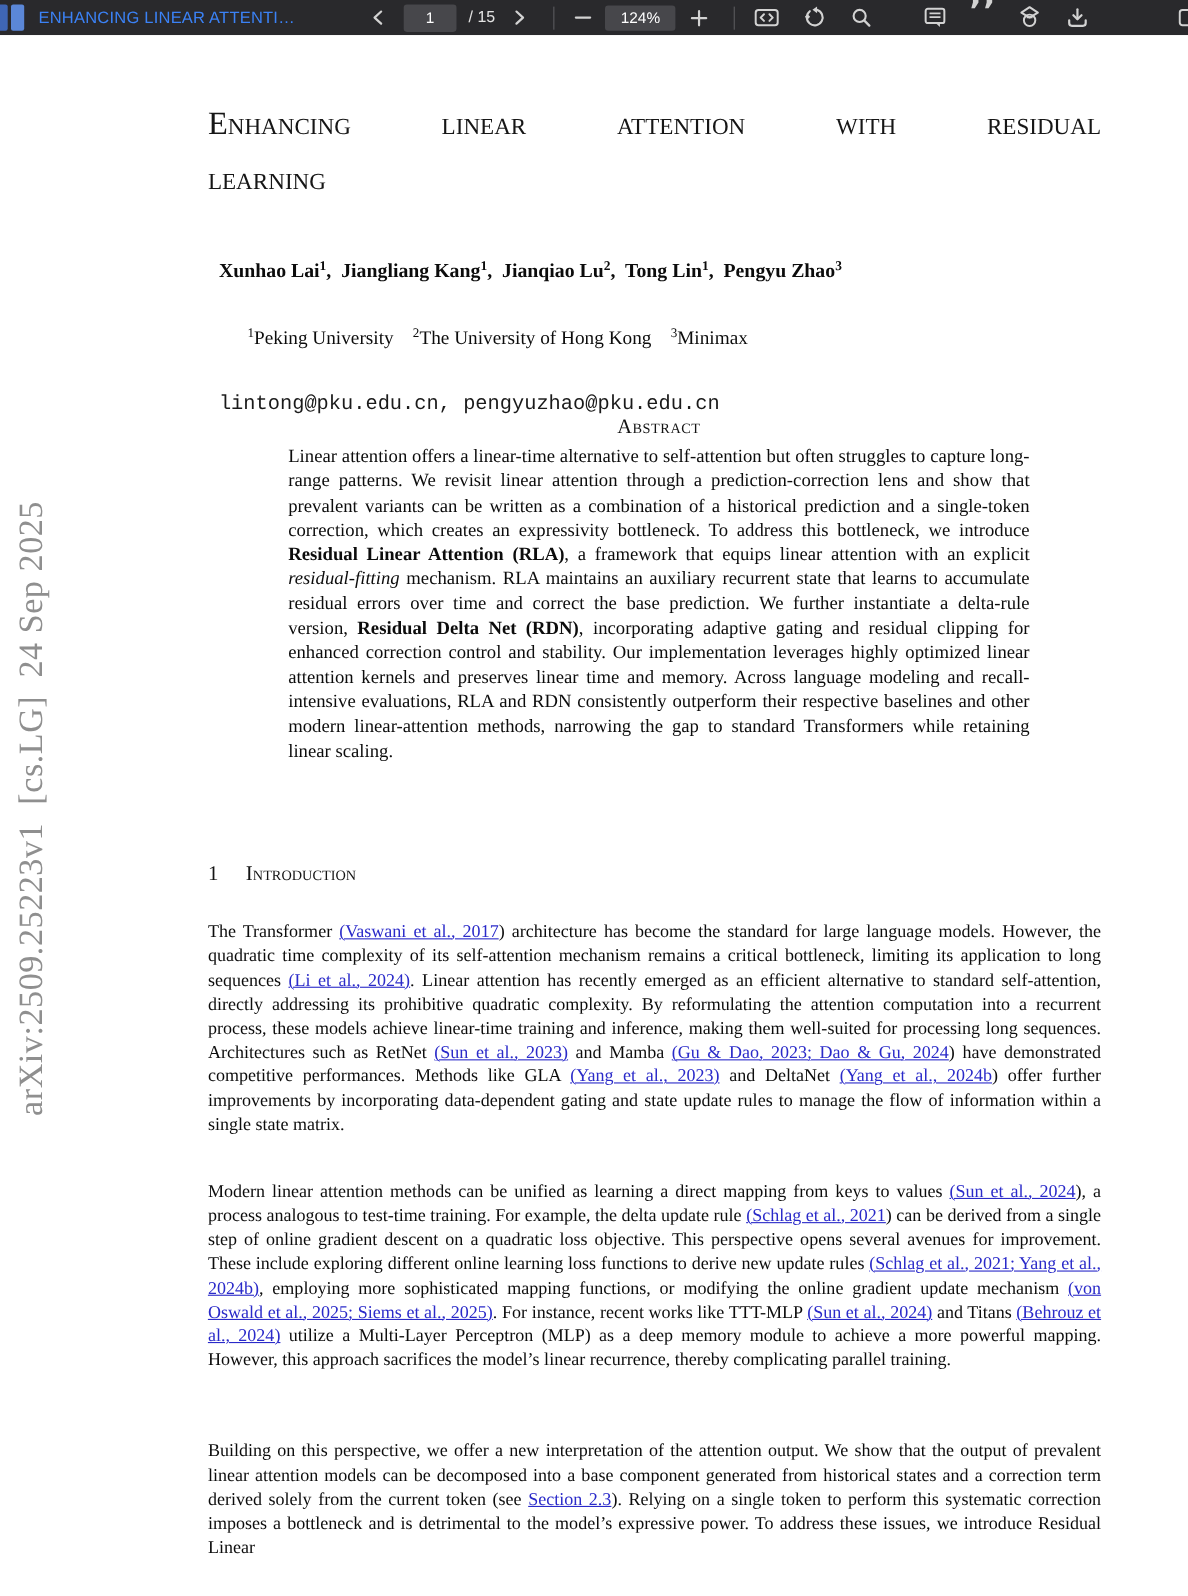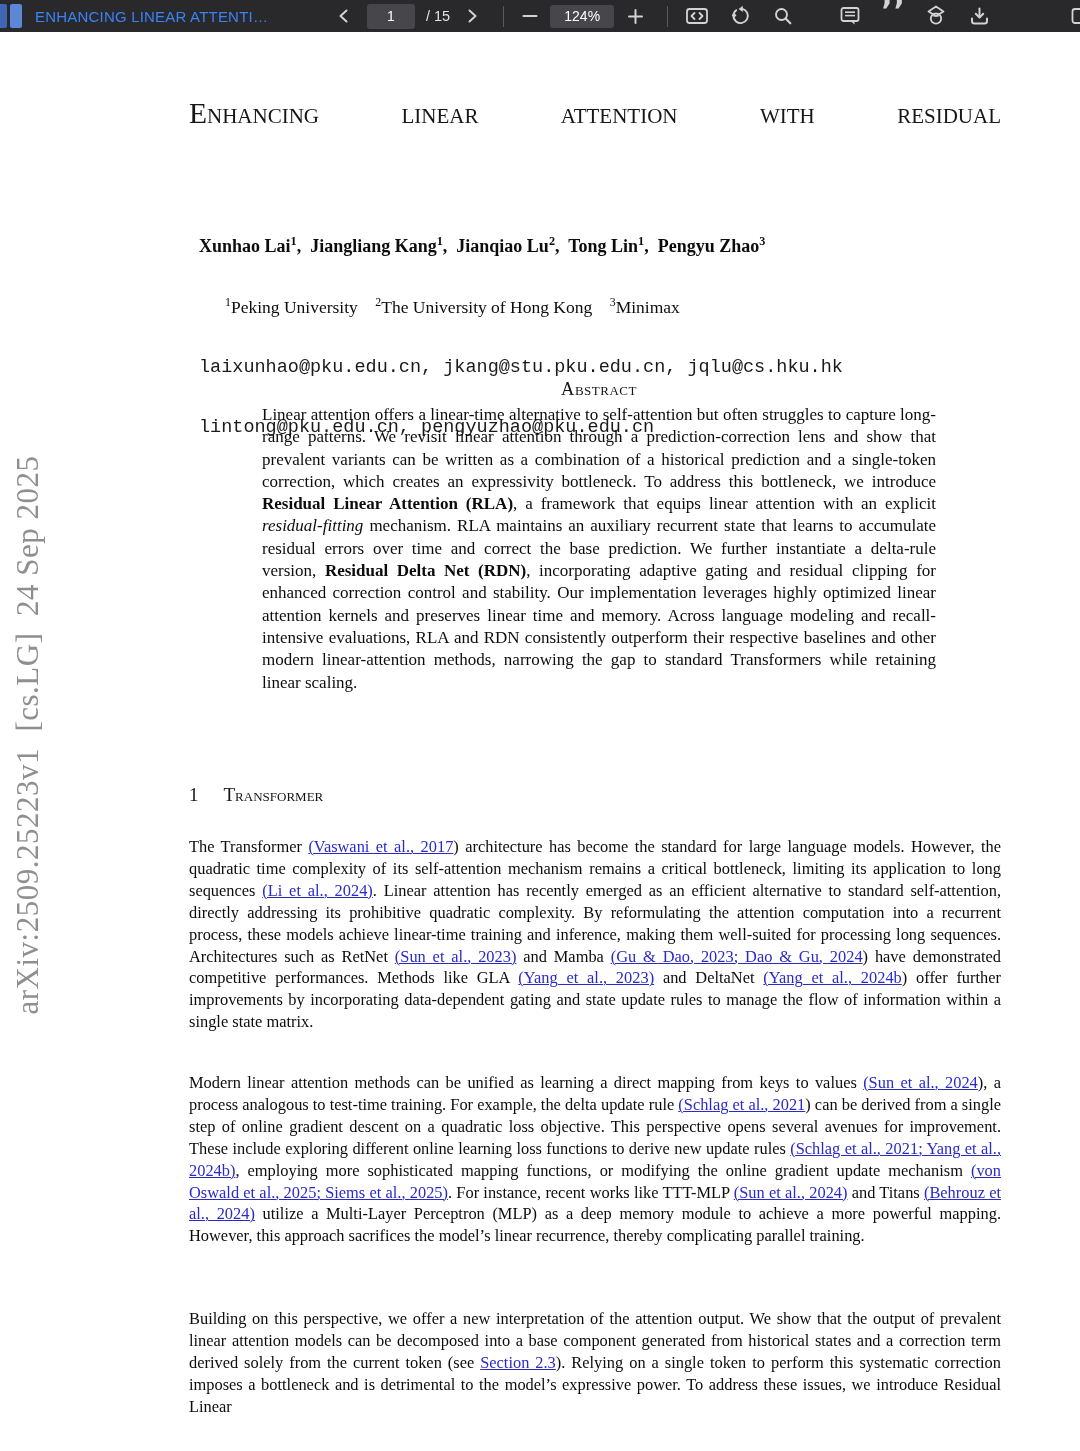--- a/index.html
+++ b/index.html
@@ -152,34 +152,34 @@
 </div>
 
 <div class="page">
 
   <div class="watermark">arXiv:2509.25223v1  [cs.LG]  24 Sep 2025</div>
 
   <div class="doc">
 
     <div class="title">
       <div class="title-l1">Enhancing linear attention with residual</div>
+      <div>learning</div>
     </div>
 
     <div class="author-block">
       <div class="authors"><span class="bold">Xunhao Lai</span><sup>1</sup><span class="bold">,  </span><span class="bold">Jiangliang Kang</span><sup>1</sup><span class="bold">,  </span><span class="bold">Jianqiao Lu</span><sup>2</sup><span class="bold">,  </span><span class="bold">Tong Lin</span><sup>1</sup><span class="bold">,  </span><span class="bold">Pengyu Zhao</span><sup>3</sup></div>
       <div class="affils"><sup>1</sup><span>Peking University    </span><sup>2</sup><span>The University of Hong Kong    </span><sup>3</sup><span>Minimax</span></div>
-      <div class="emails">laixunhao@pku.edu.cn, jkang@stu.pku.edu.cn, jqlu@cs.hku.hk</div>
       <div class="emails">lintong@pku.edu.cn, pengyuzhao@pku.edu.cn</div>
     </div>
 
     <div class="abs-head">Abstract</div>
     <div class="abs-body"><span>Linear attention offers a linear-time alternative to self-attention but often struggles to capture long-range patterns. We revisit linear attention through a prediction-correction lens and show that prevalent variants can be written as a combination of a historical prediction and a single-token correction, which creates an expressivity bottleneck. To address this bottleneck, we introduce </span><span class="bold">Residual Linear Attention (RLA)</span><span>, a framework that equips linear attention with an explicit </span><span class="italic">residual-fitting</span><span> mechanism. RLA maintains an auxiliary recurrent state that learns to accumulate residual errors over time and correct the base prediction. We further instantiate a delta-rule version, </span><span class="bold">Residual Delta Net (RDN)</span><span>, incorporating adaptive gating and residual clipping for enhanced correction control and stability. Our implementation leverages highly optimized linear attention kernels and preserves linear time and memory. Across language modeling and recall-intensive evaluations, RLA and RDN consistently outperform their respective baselines and other modern linear-attention methods, narrowing the gap to standard Transformers while retaining linear scaling.</span></div>
 
     <div class="sec-head">
-      <span>1</span><span class="sec-title">Transformer</span>
+      <span>1</span><span class="sec-title">Introduction</span>
     </div>
 
     <div class="para para1"><span>The Transformer </span><a class="lnk" href="#">(Vaswani et al., 2017</a><span>) architecture has become the standard for large language models. However, the quadratic time complexity of its self-attention mechanism remains a critical bottleneck, limiting its application to long sequences </span><a class="lnk" href="#">(Li et al., 2024)</a><span>. Linear attention has recently emerged as an efficient alternative to standard self-attention, directly addressing its prohibitive quadratic complexity. By reformulating the attention computation into a recurrent process, these models achieve linear-time training and inference, making them well-suited for processing long sequences. Architectures such as RetNet </span><a class="lnk" href="#">(Sun et al., 2023)</a><span> and Mamba </span><a class="lnk" href="#">(Gu &amp; Dao, 2023; Dao &amp; Gu, 2024</a><span>) have demonstrated competitive performances. Methods like GLA </span><a class="lnk" href="#">(Yang et al., 2023)</a><span> and DeltaNet </span><a class="lnk" href="#">(Yang et al., 2024b</a><span>) offer further improvements by incorporating data-dependent gating and state update rules to manage the flow of information within a single state matrix.</span></div>
     <div class="para para2"><span>Modern linear attention methods can be unified as learning a direct mapping from keys to values </span><a class="lnk" href="#">(Sun et al., 2024</a><span>), a process analogous to test-time training. For example, the delta update rule </span><a class="lnk" href="#">(Schlag et al., 2021</a><span>) can be derived from a single step of online gradient descent on a quadratic loss objective. This perspective opens several avenues for improvement. These include exploring different online learning loss functions to derive new update rules </span><a class="lnk" href="#">(Schlag et al., 2021; Yang et al., 2024b)</a><span>, employing more sophisticated mapping functions, or modifying the online gradient update mechanism </span><a class="lnk" href="#">(von Oswald et al., 2025; Siems et al., 2025)</a><span>. For instance, recent works like TTT-MLP </span><a class="lnk" href="#">(Sun et al., 2024)</a><span> and Titans </span><a class="lnk" href="#">(Behrouz et al., 2024)</a><span> utilize a Multi-Layer Perceptron (MLP) as a deep memory module to achieve a more powerful mapping. However, this approach sacrifices the model’s linear recurrence, thereby complicating parallel training.</span></div>
     <div class="para para3"><span>Building on this perspective, we offer a new interpretation of the attention output. We show that the output of prevalent linear attention models can be decomposed into a base component generated from historical states and a correction term derived solely from the current token (see </span><a class="lnk" href="#">Section 2.3</a><span>). Relying on a single token to perform this systematic correction imposes a bottleneck and is detrimental to the model’s expressive power. To address these issues, we introduce Residual Linear</span></div>
 
   </div>
 </div>
 
 </body></html>

